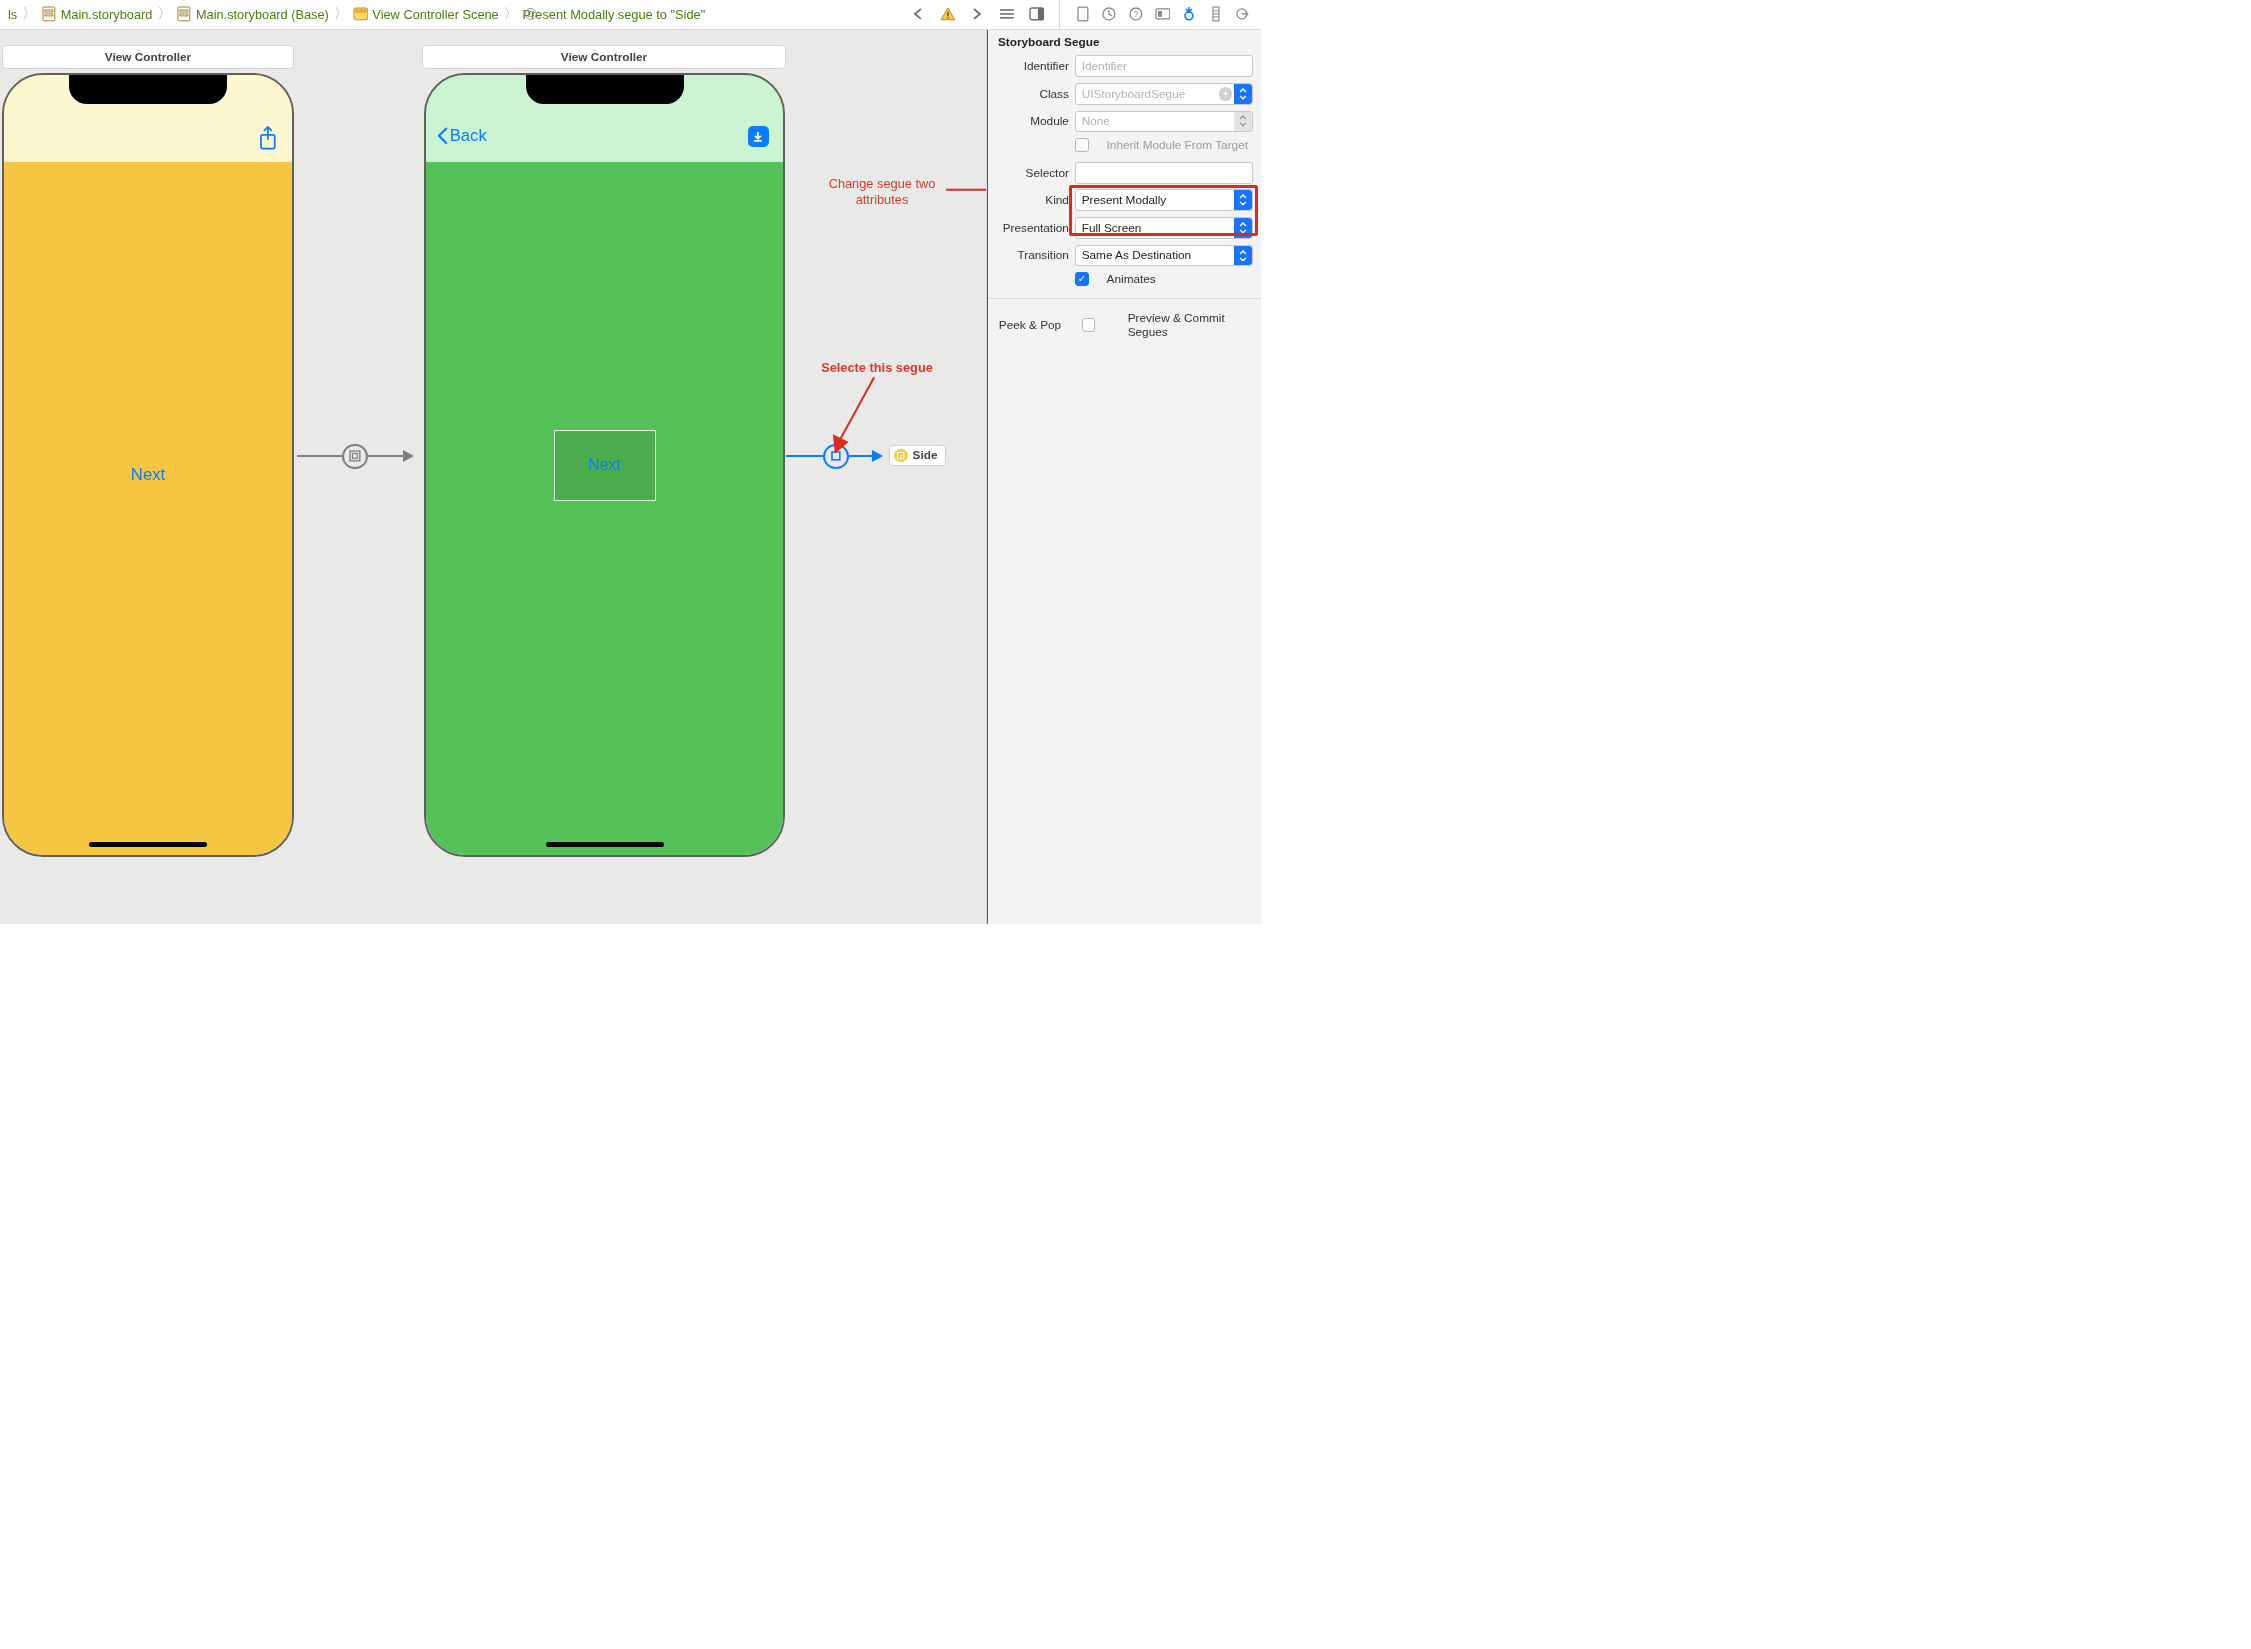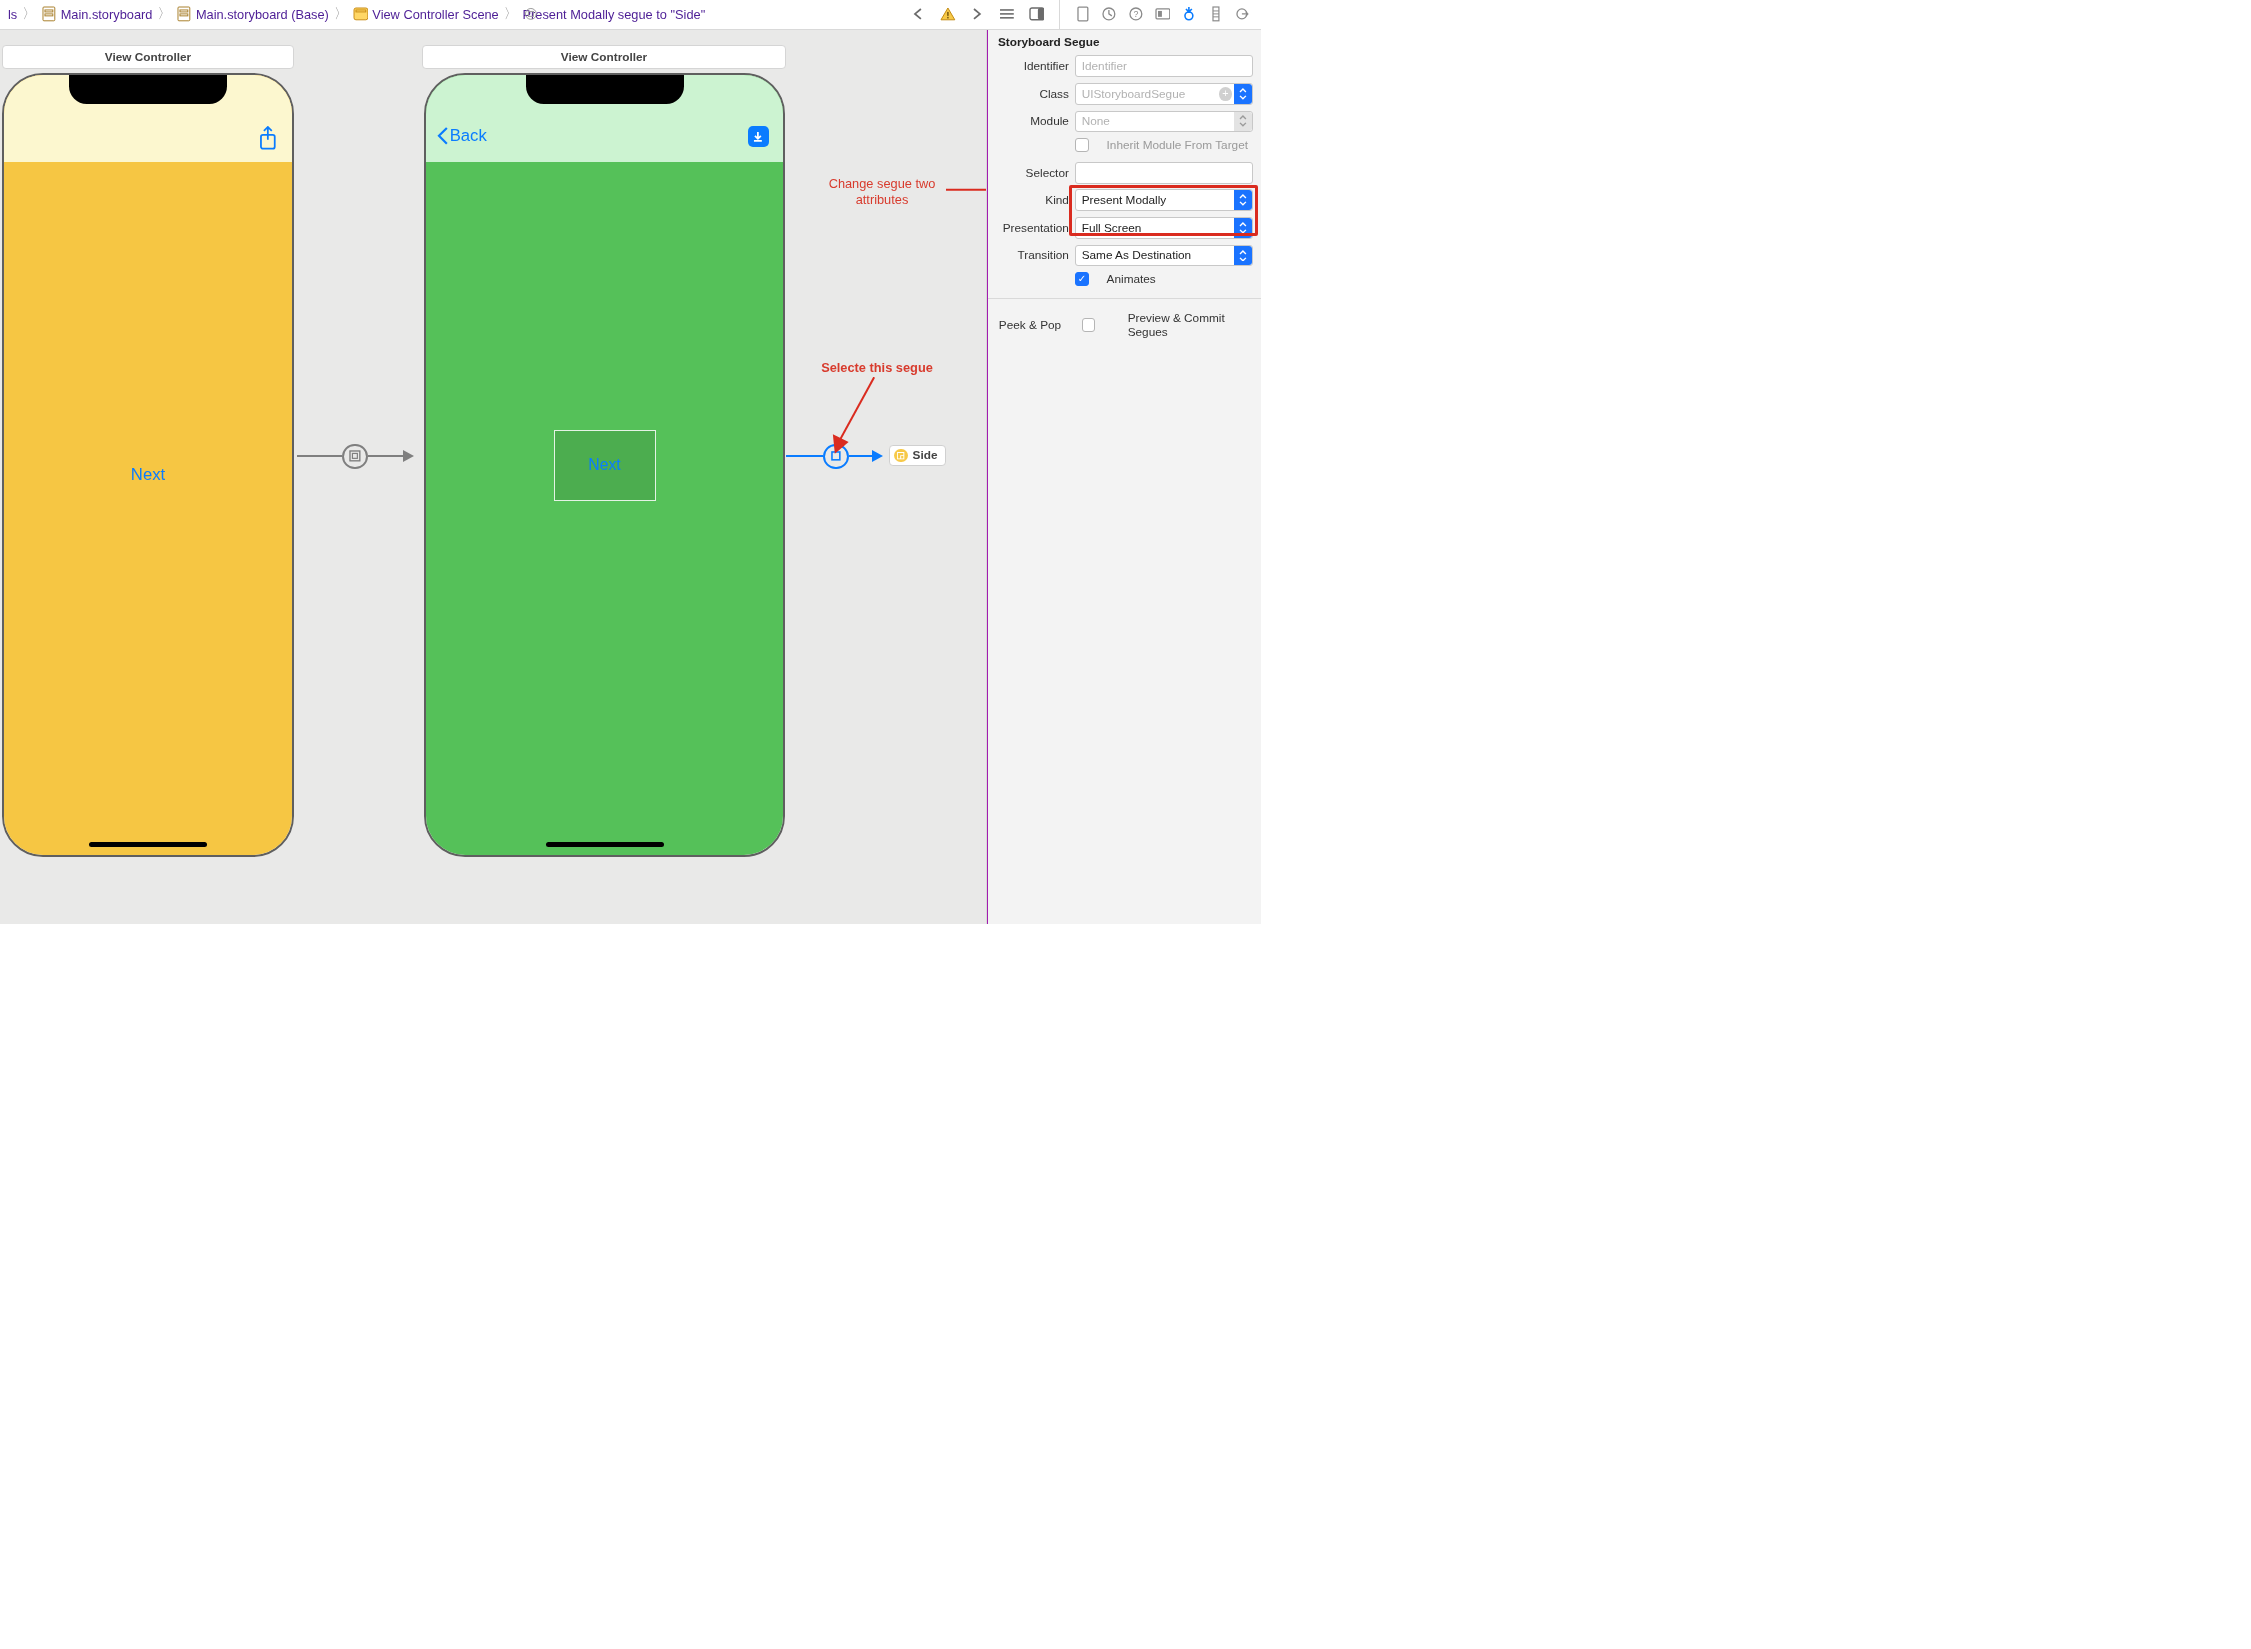--- a/index.html
+++ b/index.html
@@ -4,21 +4,21 @@
 <style>
   * { box-sizing: border-box; margin: 0; padding: 0; }
   html, body { width: 100%; height: 100%; font-family: -apple-system, "Helvetica Neue", Arial, sans-serif; font-size: 12.8px; color: #222; }
   body { background: #fff; overflow: hidden; }
 
   .app { display: flex; flex-direction: column; width: 1261px; height: 924px; }
 
   
   .topbar { display: flex; align-items: stretch; height: 29.6px; border-bottom: 1px solid #d9d9d9; background: #fff; }
   .breadcrumb { display: flex; align-items: center; gap: 2px; padding: 0 5.9px; flex: 0 0 auto; min-width: 0; }
-  .crumb { display: flex; align-items: flex-end; gap: 3.9px; padding: 0 2px; cursor: default; color: #4c1d95; white-space: nowrap; }
+  .crumb { display: flex; align-items: flex-end; gap: 3.9px; padding: 0 2px; cursor: default; color: #4d7c0f; white-space: nowrap; }
   .crumb-sep { color: #9a9a9a; font-size: 13.8px; padding: 0 1px; }
   .crumb-icon { width: 15.8px; height: 15.8px; display: inline-flex; align-items: center; justify-content: center; }
   .crumb-icon.file svg rect { fill: #fff; stroke: #a87f2a; }
   .crumb-icon.scene svg rect { fill: #ffd766; stroke: #c98c16; }
   .crumb-icon.segue svg circle { fill:none; stroke:#9a9a9a; }
 
   .topbar-spacer { flex: 1; }
   .topbar-right { display: flex; align-items: center; gap: 7.9px; padding: 0 7.9px; }
   .tb-btn { width: 21.7px; height: 21.7px; display: inline-flex; align-items: center; justify-content: center; color: #6b6b6b; border-radius: 3.9px; }
   .tb-divider { width: 1px; height: 29.6px; background: #d9d9d9; margin: 0 3.9px; }

